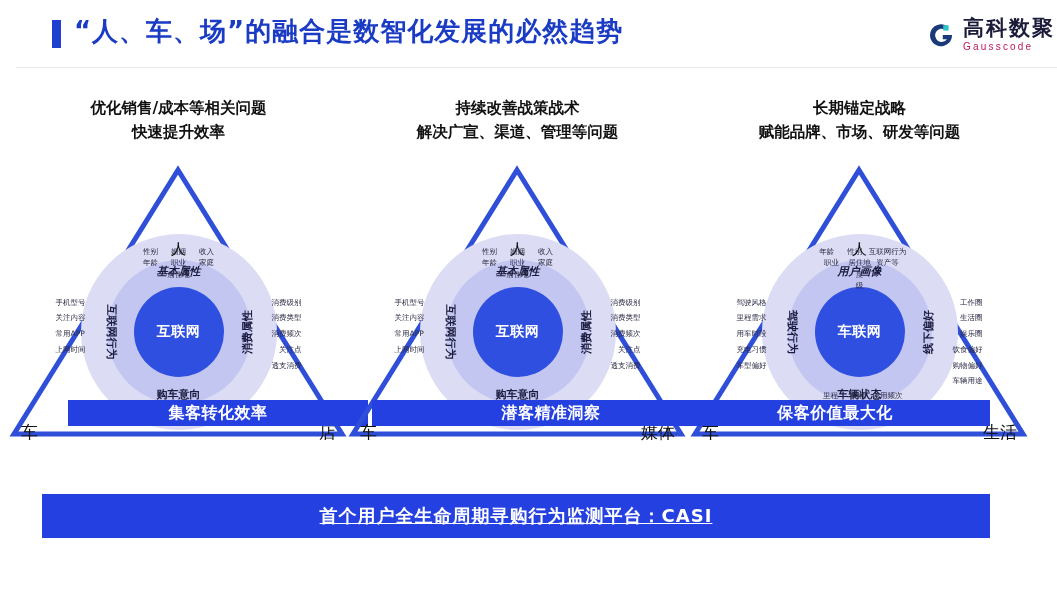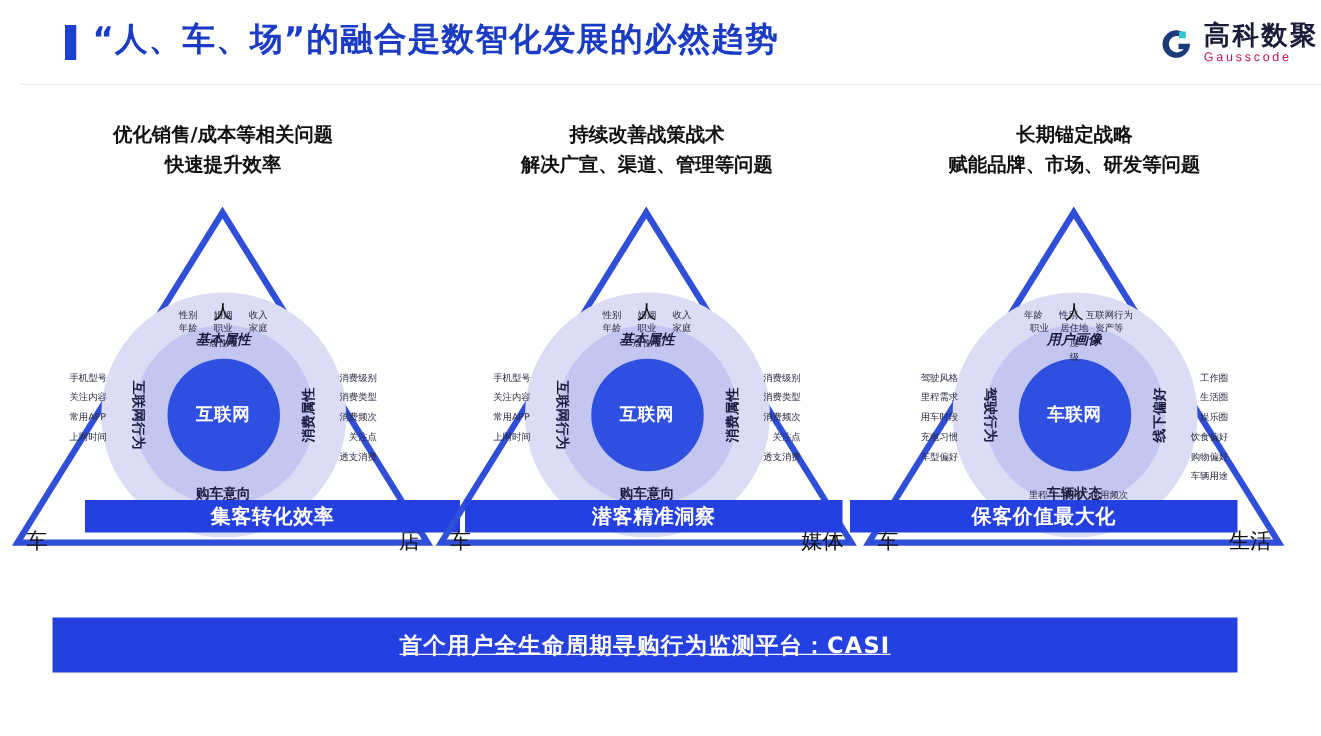--- a/index.html
+++ b/index.html
@@ -97,21 +97,21 @@
     width:250px;height:196px;pointer-events:none;}
 
   
   .band{
     position:absolute;top:400px;height:26px;
     background:#2540e0;color:#fff;font-size:16px;font-weight:bold;
     display:flex;align-items:center;justify-content:center;
     font-family:"DejaVu Sans",sans-serif;letter-spacing:.5px;
   }
   .band0{left:68px;width:300px;}
-  .band1{left:372px;width:302px;}
+  .band1{left:372px;width:302px;padding-left:28px;}
   .band2{left:680px;width:310px;}
 
   
   .footer-band{
     position:absolute;left:42px;top:494px;width:948px;height:44px;
     background:#2540e0;color:#fff;
     display:flex;align-items:center;justify-content:center;
     font-size:18px;font-weight:bold;letter-spacing:1px;
     font-family:"DejaVu Sans",sans-serif;
     text-decoration:underline;

